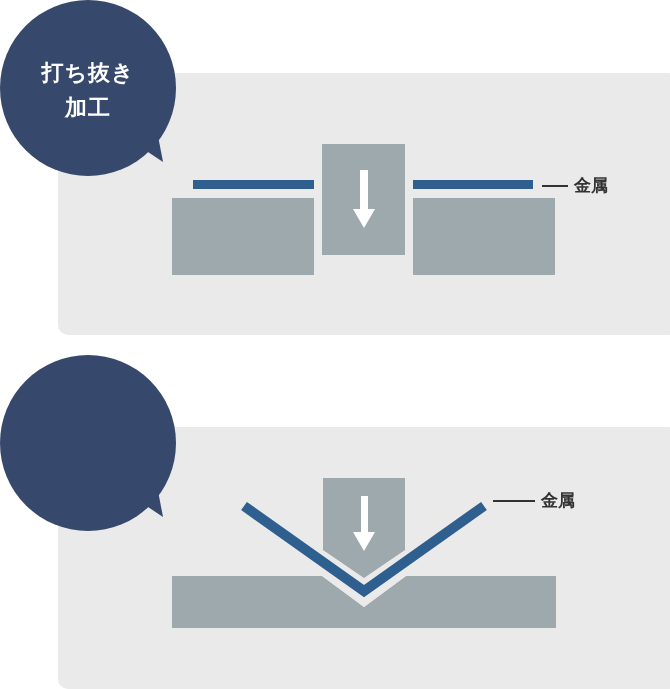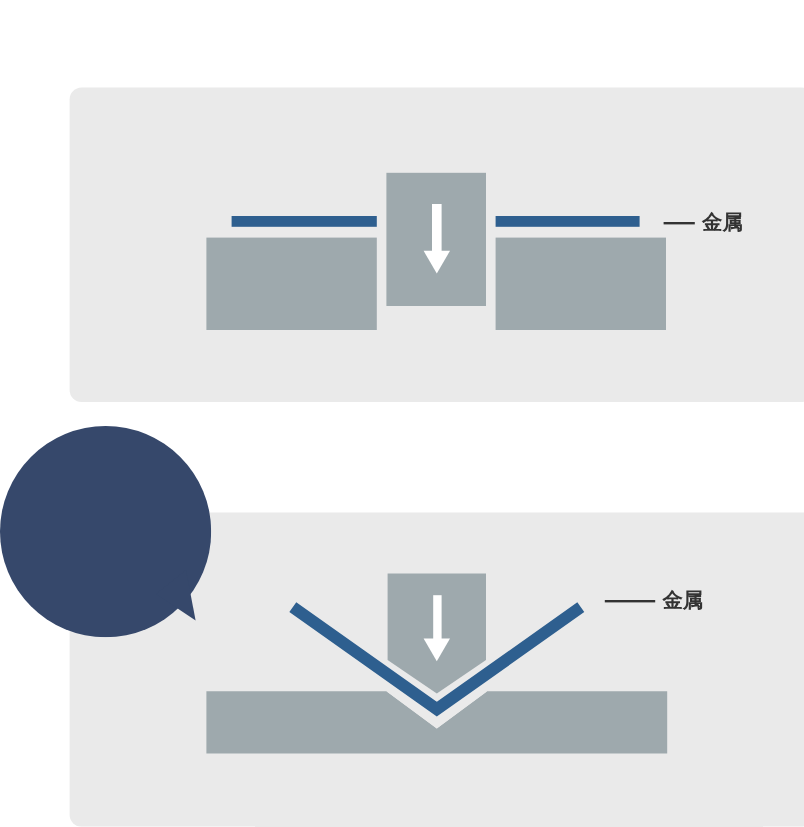--- a/index.html
+++ b/index.html
@@ -8,21 +8,21 @@
     .section { position: absolute; left: 0; width: 670px; }
     .panel { position: absolute; left: 58px; width: 620px; height: 262px;
              background: #eaeaea; border-radius: 10px; }
     .bubble { position: absolute; left: 0; top: 0; width: 176px; height: 176px; }
     .bubble svg { position: absolute; left: 0; top: 0; }
     .bubble-text { position: absolute; left: 0; width: 176px; text-align: center;
                    color: #ffffff; font-weight: bold; font-size: 22px; line-height: 33px;
                    letter-spacing: 1px; }
     .diagram { position: absolute; left: 0; top: 0; }
     .label { position: absolute; color: #333333; font-weight: bold; font-size: 17px;
-             display: flex; align-items: center; margin-left: 11px; }
+             display: flex; align-items: center; }
     .label .line { display: inline-block; height: 2px; background: #333333; margin-right: 6px; }
   </style>
 </head>
 <body>
 
 <div class="section" style="top:0; height:340px;">
   <div class="panel" style="top:73px;"></div>
 
   <svg class="diagram" width="670" height="340">
 
@@ -33,20 +33,28 @@
     <rect x="413" y="180" width="120" height="9" fill="#2e5f8f"></rect>
 
     <rect x="322" y="144" width="83" height="111" fill="#9ea9ad"></rect>
 
     <g>
       <rect x="360" y="170" width="8" height="42" fill="#ffffff"></rect>
       <polygon points="353,209 375,209 364,228" fill="#ffffff"></polygon>
     </g>
   </svg>
 
+  <div class="bubble">
+    <svg width="176" height="176">
+      <circle cx="88" cy="88" r="88" fill="#36486b"></circle>
+      <polygon points="130,140 155,120 163,162" fill="#36486b"></polygon>
+    </svg>
+    <div class="bubble-text" style="top:56px;">打ち抜き</div>
+    <div class="bubble-text" style="top:91px;">加工</div>
+  </div>
 
   <div class="label" style="left:542px; top:174px;">
     <span class="line" style="width:26px;"></span>
     <span>金属</span>
   </div>
 </div>
 
 <div class="section" style="top:355px; height:334px;">
   <div class="panel" style="top:72px;"></div>
 

